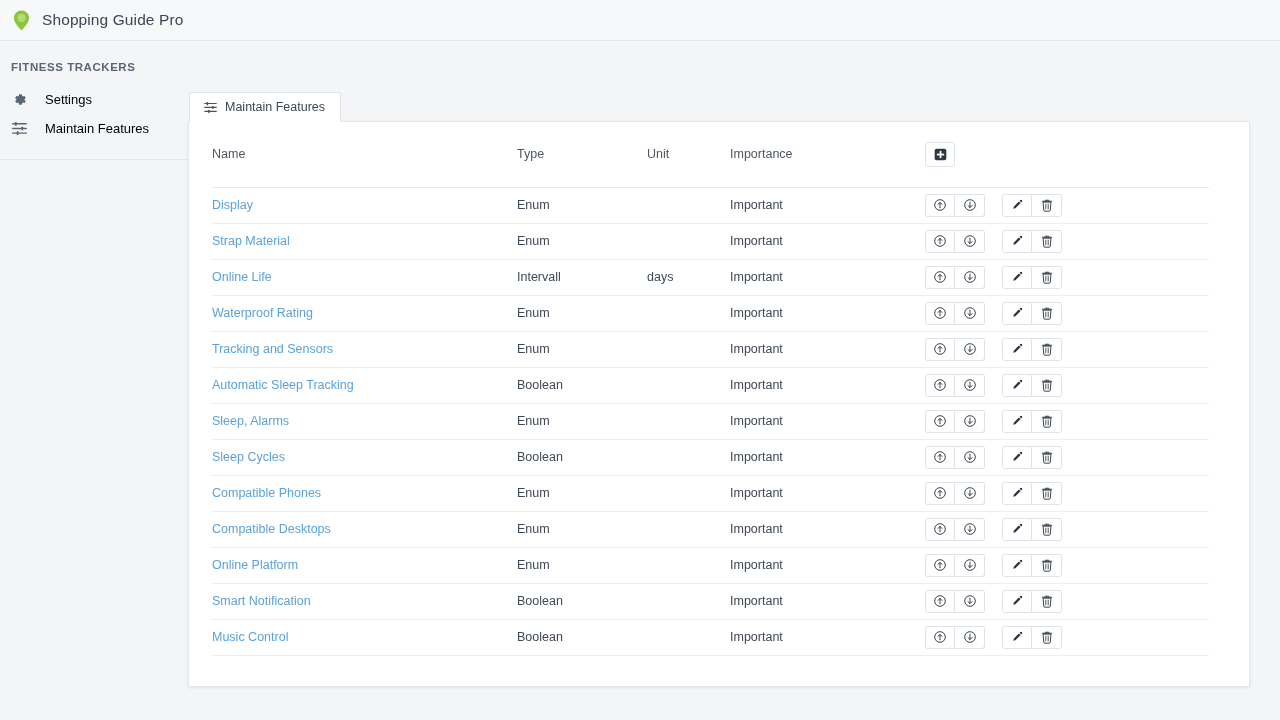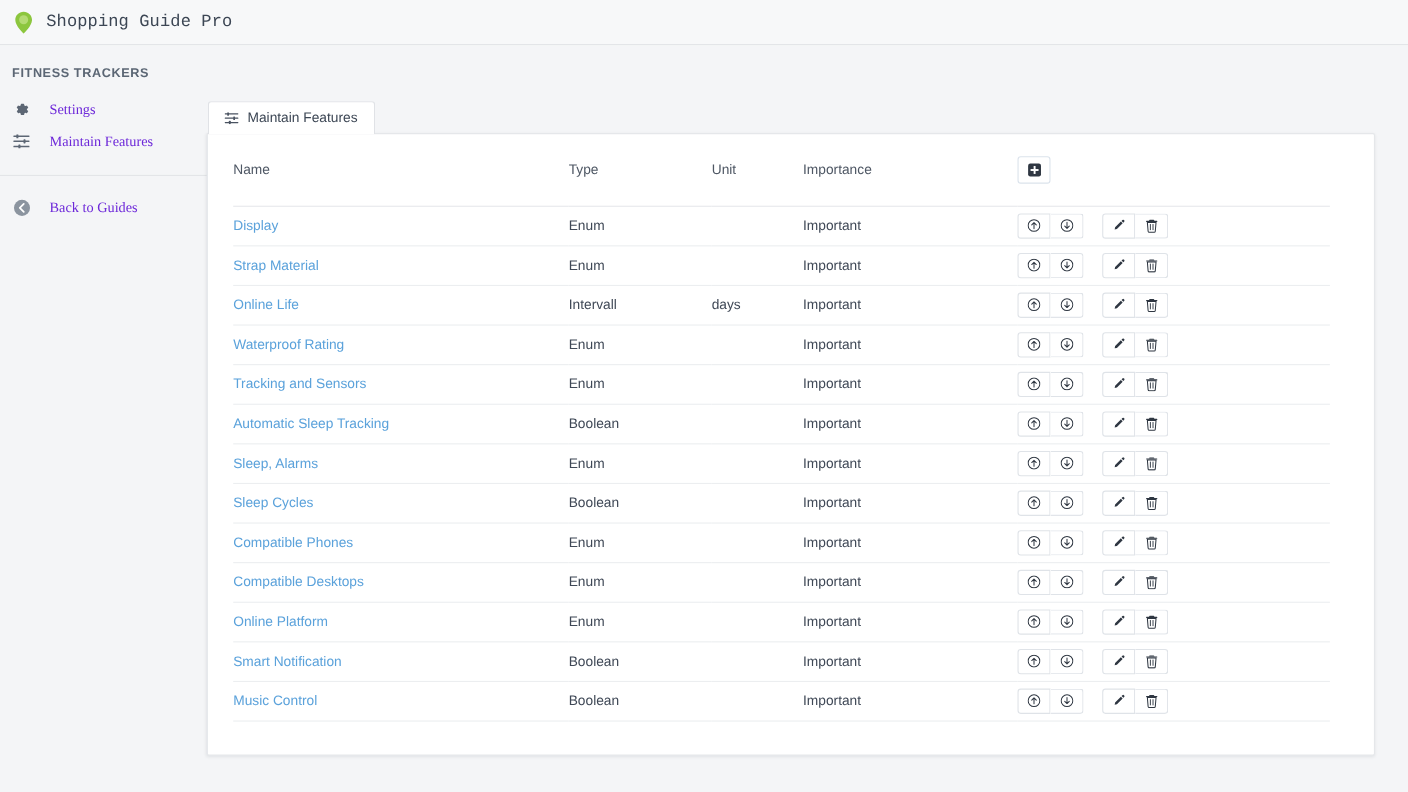--- a/index.html
+++ b/index.html
@@ -33,21 +33,20 @@
     display: flex;
     align-items: center;
     justify-content: center;
     flex: 0 0 auto;
   }
   .app-title {
     margin-left: 11px;
     font-size: 15.5px;
     color: #3c4654;
     letter-spacing: .1px;
-    font-family: Liberation Mono, monospace;
   }
 
   
   .page {
     display: flex;
     height: 679px;
     align-items: center;
   }
 
   
@@ -78,22 +77,21 @@
     width: 22px;
     flex: 0 0 22px;
     display: flex;
     align-items: center;
     justify-content: flex-start;
     color: #5c6674;
   }
   .nav-label {
     margin-left: 11px;
     font-size: 13px;
-    color: #6d28d9;
-    font-family: Liberation Serif, serif;
+    color: #000000;
   }
   .nav-divider {
     height: 1px;
     background: #e3e5e8;
     margin: 16px 0 14px 0;
   }
 
   
   .main {
     flex: 1 1 auto;
@@ -250,29 +248,20 @@
           <rect x="5" y="10" width="2" height="4" rx=".6"></rect>
         </svg>
       </span>
       <span class="nav-label">Maintain Features</span>
     </div>
 
 
 
     <div class="nav-divider"></div>
 
-    <div class="nav-item">
-      <span class="nav-icon">
-        <svg width="16" height="16" viewBox="0 0 16 16" aria-hidden="true">
-          <circle cx="8" cy="8" r="7.3" fill="#8b949f"></circle>
-          <path d="M9.6 4.4L6 8l3.6 3.6" fill="none" stroke="#ffffff" stroke-width="1.6" stroke-linecap="round" stroke-linejoin="round"></path>
-        </svg>
-      </span>
-      <span class="nav-label">Back to Guides</span>
-    </div>
   </div>
 
   <div class="main">
 
     <div class="tabstrip">
       <div class="tab">
         <span class="tab-icon">
           <svg width="13" height="11" viewBox="0 0 16 14" fill="#4a5361" aria-hidden="true">
             <rect x="0" y="1.2" width="16" height="1.5" rx=".5"></rect>
             <rect x="0" y="6.2" width="16" height="1.5" rx=".5"></rect>

